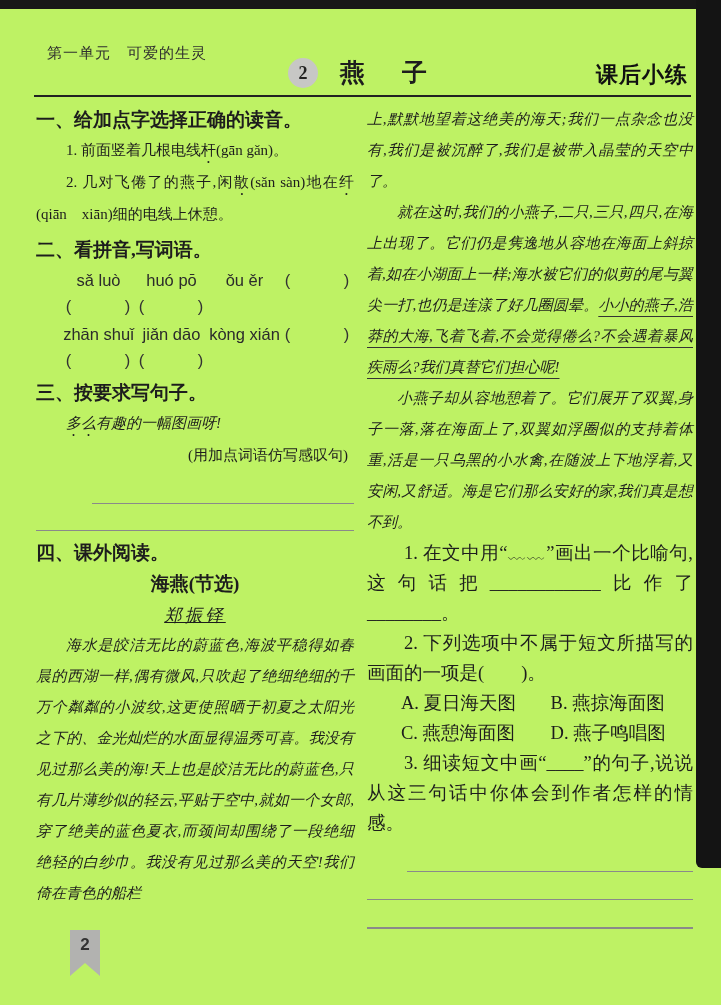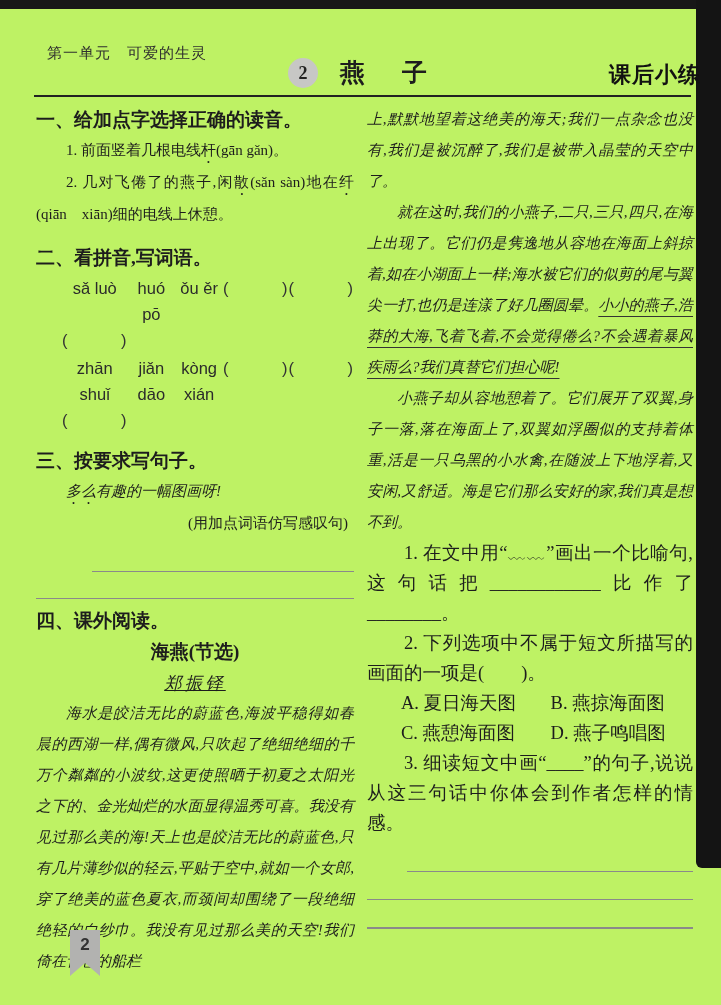--- a/index.html
+++ b/index.html
@@ -8,36 +8,36 @@
   .edge-top{position:absolute;top:0;left:0;width:721px;height:9px;background:#171717;}
   .edge-right{position:absolute;top:0;right:0;width:25px;height:868px;background:#141414;border-bottom-left-radius:6px;}
   
   .hdr{position:relative;height:88px;}
   .unit{position:absolute;left:47px;top:44px;font-family:"Liberation Sans","DejaVu Sans",sans-serif;
         font-size:15px;color:#2e2e2e;letter-spacing:1px;}
   .title-wrap{position:absolute;left:0;top:56px;width:100%;text-align:center;}
   .lesson-circle{display:inline-block;width:30px;height:30px;line-height:30px;border-radius:50%;
         background:#c7c7c5;color:#222;font-weight:700;font-size:18px;text-align:center;vertical-align:middle;margin-right:18px;}
   .lesson-title{display:inline-block;font-size:25px;font-weight:700;letter-spacing:6px;vertical-align:middle;}
-  .badge{position:absolute;right:20px;top:60px;font-family:"Liberation Sans","DejaVu Sans",sans-serif;
+  .badge{position:absolute;right:33px;top:60px;font-family:"Liberation Sans","DejaVu Sans",sans-serif;
         font-size:22px;font-weight:800;color:#111;letter-spacing:1px;}
   .rule{position:absolute;left:34px;right:30px;top:95px;border-top:2.5px solid #222;}
   
   .cols{display:flex;gap:13px;padding:16px 28px 0 36px;}
   .col-l{width:318px;flex:none;}
   .col-r{width:326px;flex:none;}
   .sec-title{font-size:19px;font-weight:700;line-height:31px;}
   .para{font-size:15px;line-height:31px;text-indent:2em;text-align:justify;}
   .noindent{text-indent:0;}
   .kai{font-style:italic;}
   .em-dot{-webkit-text-emphasis:filled dot #222;-webkit-text-emphasis-position:under right;
           text-emphasis:filled dot #222;text-emphasis-position:under right;}
   .ul-sent{text-decoration:underline;text-underline-offset:6px;text-decoration-thickness:1px;text-decoration-color:#333;}
   
-  .py-grid{display:grid;grid-template-columns:1fr 1fr 1fr 1fr 1fr;text-align:center;margin:2px 0 2px 26px;
+  .py-grid{display:grid;grid-template-columns:1fr 1fr 1fr 1fr;text-align:center;margin:2px 0 2px 26px;
            font-family:"Liberation Sans","DejaVu Sans",sans-serif;font-size:16.5px;color:#2b2b2b;}
   .py-grid div{line-height:26px;}
   .bracket{color:#333;letter-spacing:1px;}
   
   .blank-line{border-bottom:1.5px solid #8a8a8a;height:26px;}
   .bl-indent{margin-left:56px;}
   .note-right{font-size:15px;line-height:31px;text-align:right;padding-right:6px;}
   .center-b{font-size:19px;font-weight:700;text-align:center;line-height:32px;}
   .center-author{font-size:17.5px;text-align:center;line-height:30px;letter-spacing:3px;text-decoration:underline;}
   
@@ -45,21 +45,21 @@
   .opt-grid{display:grid;grid-template-columns:1.05fr 1fr;padding-left:34px;font-size:18.5px;line-height:30px;}
   .ans-block{margin-top:6px;}
   .ans-line{border-bottom:1.5px solid #8a8a8a;height:27px;}
   .ans-line.thick{border-bottom-width:2px;}
   .ai{margin-left:40px;}
   
   .ribbon{position:absolute;left:70px;top:930px;width:30px;height:46px;background:#b2b2b0;
           clip-path:polygon(0 0,100% 0,100% 100%,50% 72%,0 100%);
           text-align:center;font-family:"Liberation Sans","DejaVu Sans",sans-serif;
           font-size:17px;font-weight:700;color:#333;line-height:30px;}
-  .mt4{margin-top:12px;font-family:Liberation Serif, serif;} .mt6{margin-top:6px;}
+  .mt4{margin-top:4px;font-family:Liberation Serif, serif;} .mt6{margin-top:6px;}
 </style>
 </head>
 <body>
 
 <div id="page">
   <div class="edge-top"></div>
   <div class="edge-right"></div>
 
   <div class="hdr">
     <div class="unit">第一单元　可爱的生灵</div>

